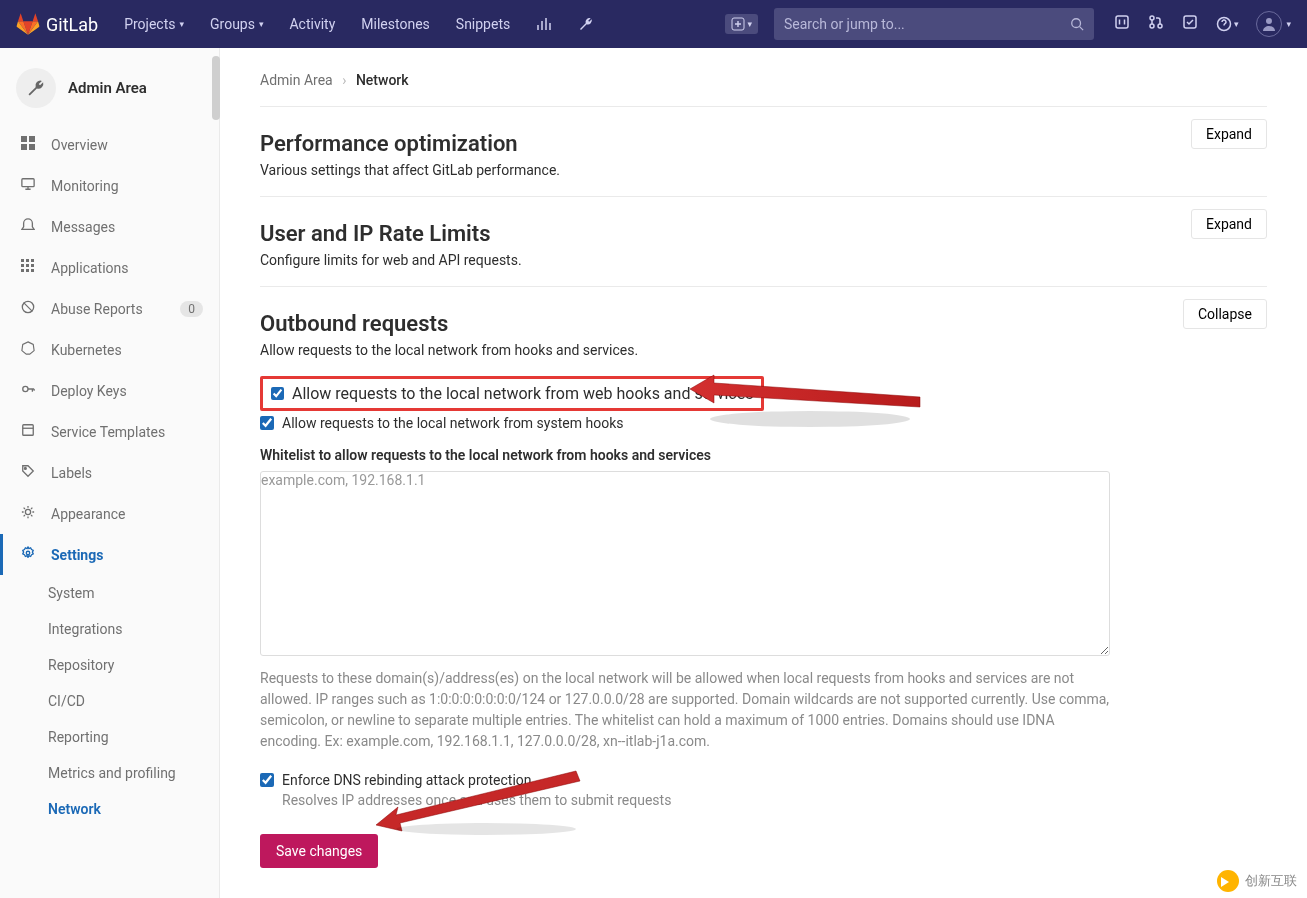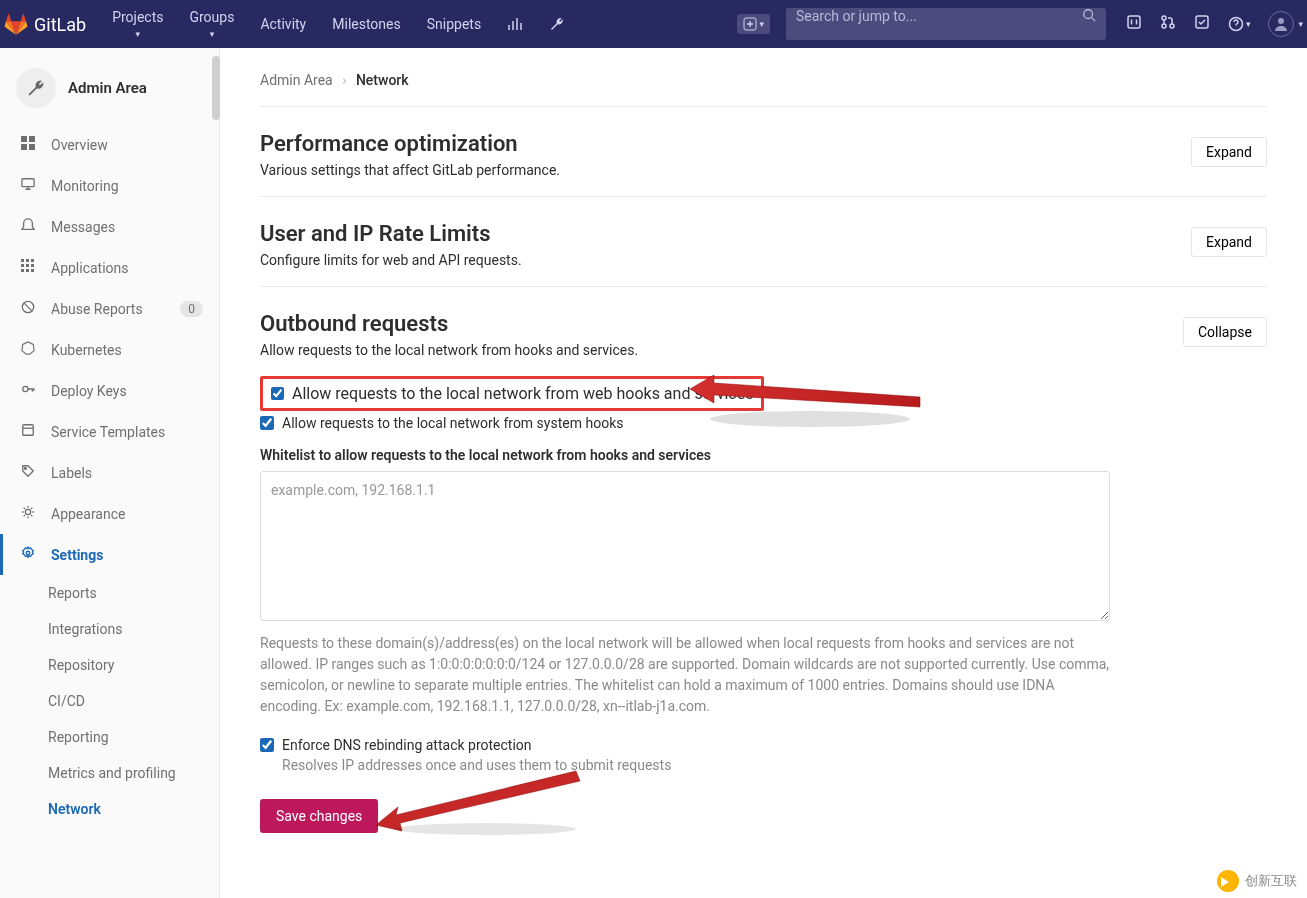--- a/index.html
+++ b/index.html
@@ -1,26 +1,26 @@
 <!DOCTYPE html>
 <html><head>
 <meta charset="utf-8">
 <style>
 * { margin: 0; padding: 0; box-sizing: border-box; font-family: -apple-system, BlinkMacSystemFont, "Segoe UI", Roboto, sans-serif; }
 body { background: #fff; color: #2e2e2e; overflow: hidden; }
 .viewport { width: 1307px; height: 898px; position: relative; display: flex; flex-direction: column; }
 
 
-.topnav { height: 48px; background: #292961; color: #d1d1f0; display: flex; align-items: center; padding: 0 4px; gap: 6px; }
+.topnav { height: 48px; background: #292961; color: #d1d1f0; display: flex; align-items: center; padding: 0 16px; gap: 6px; }
 .topnav .brand { display: flex; align-items: center; gap: 6px; font-size: 18px; color: #fff; font-weight: 400; margin-right: 10px; }
 .topnav .brand svg { width: 24px; height: 24px; }
-.nav-item { padding: 8px 10px; font-size: 14px; color: #d1d1f0; cursor: pointer; display: flex; align-items: center; gap: 4px; flex-direction: column; }
+.nav-item { padding: 8px 10px; font-size: 14px; color: #d1d1f0; cursor: pointer; display: flex; align-items: center; gap: 4px; }
 .nav-spacer { flex: 1; }
 .plus-box { background: #4b4b7d; border-radius: 3px; padding: 3px 6px; display: flex; align-items: center; gap: 2px;}
-.searchbox { width: 320px; height: 32px; background: #4b4b7d; border-radius: 3px; display: flex; align-items: flex-start; padding: 0 10px; color: #b8b8d9; gap: 48px; }
+.searchbox { width: 320px; height: 32px; background: #4b4b7d; border-radius: 3px; display: flex; align-items: center; padding: 0 10px; color: #b8b8d9; gap: 48px; }
 .searchbox input { background: transparent; border: none; color: #d1d1f0; font-size: 14px; flex: 1; outline: none; }
 .searchbox input::placeholder { color: #b8b8d9; }
 .right-icons { display: flex; gap: 18px; align-items: center; margin-left: 14px; }
 .avatar-circle { width: 26px; height: 26px; border-radius: 50%; border: 1px solid #6a6a9c; display:flex; align-items:center; justify-content:center;}
 .chev { font-size: 9px;}
 
 
 .body-row { flex: 1; display: flex; overflow: hidden; }
 .sidebar { width: 220px; background: #fafafa; border-right: 1px solid #eaeaea; overflow-y: auto; padding-top: 10px;}
 .sidebar-header { display: flex; align-items: center; gap: 12px; padding: 10px 16px; margin-bottom: 6px;}
@@ -36,27 +36,27 @@
 .sub-items .sub.active { color: #1b69b6; font-weight: 600;}
 
 
 .main { flex: 1; overflow-y: auto; padding: 20px 40px 40px 40px; position: relative;}
 .breadcrumb { font-size: 14px; color: #707070; padding: 4px 0 18px 0; border-bottom: 1px solid #eaeaea; margin-bottom: 0;}
 .breadcrumb .sep { margin: 0 6px; color: #bbb;}
 .breadcrumb .curr { color: #2e2e2e; font-weight: 500;}
 .section { border-bottom: 1px solid #eaeaea; padding: 24px 0 18px 0; position: relative;}
 .section h2 { font-size: 22px; font-weight: 600; margin-bottom: 6px; }
 .section p.desc { font-size: 14px; color: #2e2e2e; }
-.section .expand-btn { position: absolute; right: 0; top: 30px; border: 1px solid #e5e5e5; background: #fff; padding: 6px 14px; font-size: 14px; border-radius: 3px; cursor: pointer;}
+.section .expand-btn { position: absolute; right: 0; top: 12px; border: 1px solid #e5e5e5; background: #fff; padding: 6px 14px; font-size: 14px; border-radius: 3px; cursor: pointer;}
 .form-area { margin-top: 18px; }
 .check-row { display: flex; align-items: center; gap: 8px; font-size: 14px; padding: 2px 0;}
 .check-row input[type=checkbox] { width: 14px; height: 14px; accent-color: #1b69b6;}
 .highlight-box { border: 3px solid #e53935; padding: 5px 8px; display: inline-flex; align-items: center; gap: 8px; border-radius: 2px;}
 .field-label { font-weight: 600; font-size: 14px; margin: 14px 0 8px 0; display: block;}
-textarea.whitelist { width: 850px; height: 150px; border: 1px solid #ddd; border-radius: 3px; padding: 10px; font-size: 14px; resize: both; font-family: inherit;}
+textarea.whitelist { width: 850px; height: 185px; border: 1px solid #ddd; border-radius: 3px; font-size: 14px; resize: both; font-family: inherit;}
 textarea.whitelist::placeholder { color: #999; }
 .help-text { font-size: 14px; color: #8a8a8a; margin-top: 8px; max-width: 850px; line-height: 1.5;}
 .sub-help { font-size: 14px; color: #8a8a8a; padding-left: 22px; margin-top: 2px;}
 .save-btn { margin-top: 26px; background: #be185d; color: #fff; border: none; padding: 9px 16px; font-size: 14px; border-radius: 3px; cursor: pointer;}
 
 
 .arrow { position: absolute; pointer-events: none; }
 .arrow svg { overflow: visible; }
 
 
@@ -252,21 +252,21 @@
           <span>Appearance</span>
         </div>
       <div class="side-item active">
           <span class="icn"><svg width="14" height="14" viewBox="0 0 16 16" fill="none" stroke="#1b69b6" stroke-width="1.5">
               <circle cx="8" cy="8" r="2"></circle>
               <path d="M8 1l1 2 2-1 1 2 2 1-1 2 1 2-2 1-1 2-2-1-1 2-1-2-2 1-1-2-2-1 1-2-1-2 2-1 1-2 2 1z" stroke-linejoin="round"></path>
             </svg></span>
           <span>Settings</span>
         </div>
       <div class="sub-items">
-        <div class="sub">Reports</div>
+        <div class="sub">System</div>
         <div class="sub">Integrations</div>
         <div class="sub">Repository</div>
         <div class="sub">CI/CD</div>
         <div class="sub">Reporting</div>
         <div class="sub">Metrics and profiling</div>
         <div class="sub active">Network</div>
       </div>
     </div>
 
     <div class="main">

